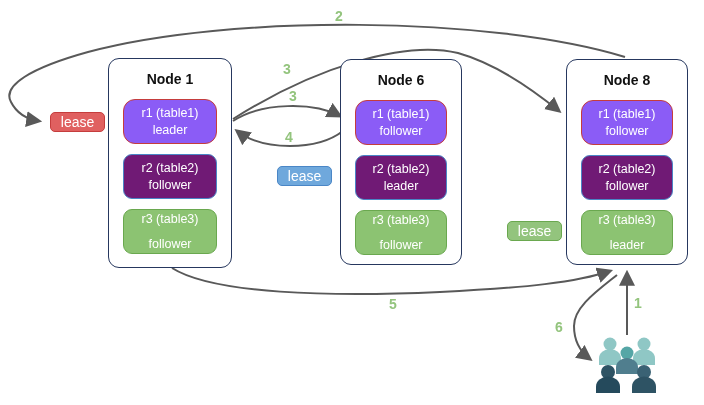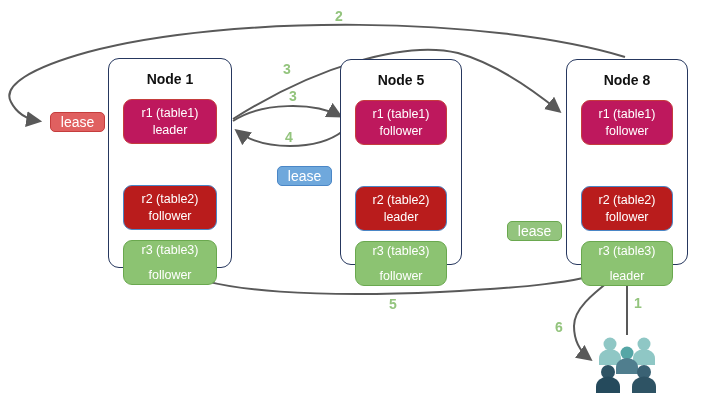--- a/index.html
+++ b/index.html
@@ -22,22 +22,22 @@
     height:20px;line-height:20px;text-align:center;font-weight:bold;
     font-size:14px;color:#111;margin-bottom:10px;flex:none;
   }
   .replica{
     height:45px;flex:none;border-radius:9px;box-sizing:border-box;
     display:flex;flex-direction:column;align-items:center;justify-content:center;
     color:#ffffff;font-size:12.5px;line-height:1.3;text-align:center;
     margin-bottom:10px;border:1.5px solid transparent;
   }
   .replica:last-child{margin-bottom:6px;gap:8px;}
-  .replica.red{background:#be185d;border-color:#c53d3d;}
-  .replica.blue{background:#b91c1c;border-color:#4a86c6;margin-top:31px;}
+  .replica.red{background:#8b5cf6;border-color:#c53d3d;border-radius:12px;}
+  .replica.blue{background:#701a75;border-color:#4a86c6;}
   .replica.green{background:#8cc372;border-color:#6aa84f;}
 
   
   .lease{
     position:absolute;width:55px;height:20px;line-height:19px;
     text-align:center;font-size:14px;color:#ffffff;border-radius:5px;
     box-sizing:border-box;border:1.5px solid transparent;
   }
   #lease-red{left:50px;top:112px;background:#e06060;border-color:#c53d3d;}
   #lease-blue{left:277px;top:166px;background:#6fa8dc;border-color:#4a86c6;}
@@ -103,21 +103,21 @@
       <span>r2 (table2)</span>
       <span>follower</span>
     </div>
     <div class="replica green">
       <span>r3 (table3)</span>
       <span>follower</span>
     </div>
   </div>
 
   <div class="node" id="node2">
-    <div class="node-title">Node 5</div>
+    <div class="node-title">Node 6</div>
     <div class="replica red">
       <span>r1 (table1)</span>
       <span>follower</span>
     </div>
     <div class="replica blue">
       <span>r2 (table2)</span>
       <span>leader</span>
     </div>
     <div class="replica green">
       <span>r3 (table3)</span>

